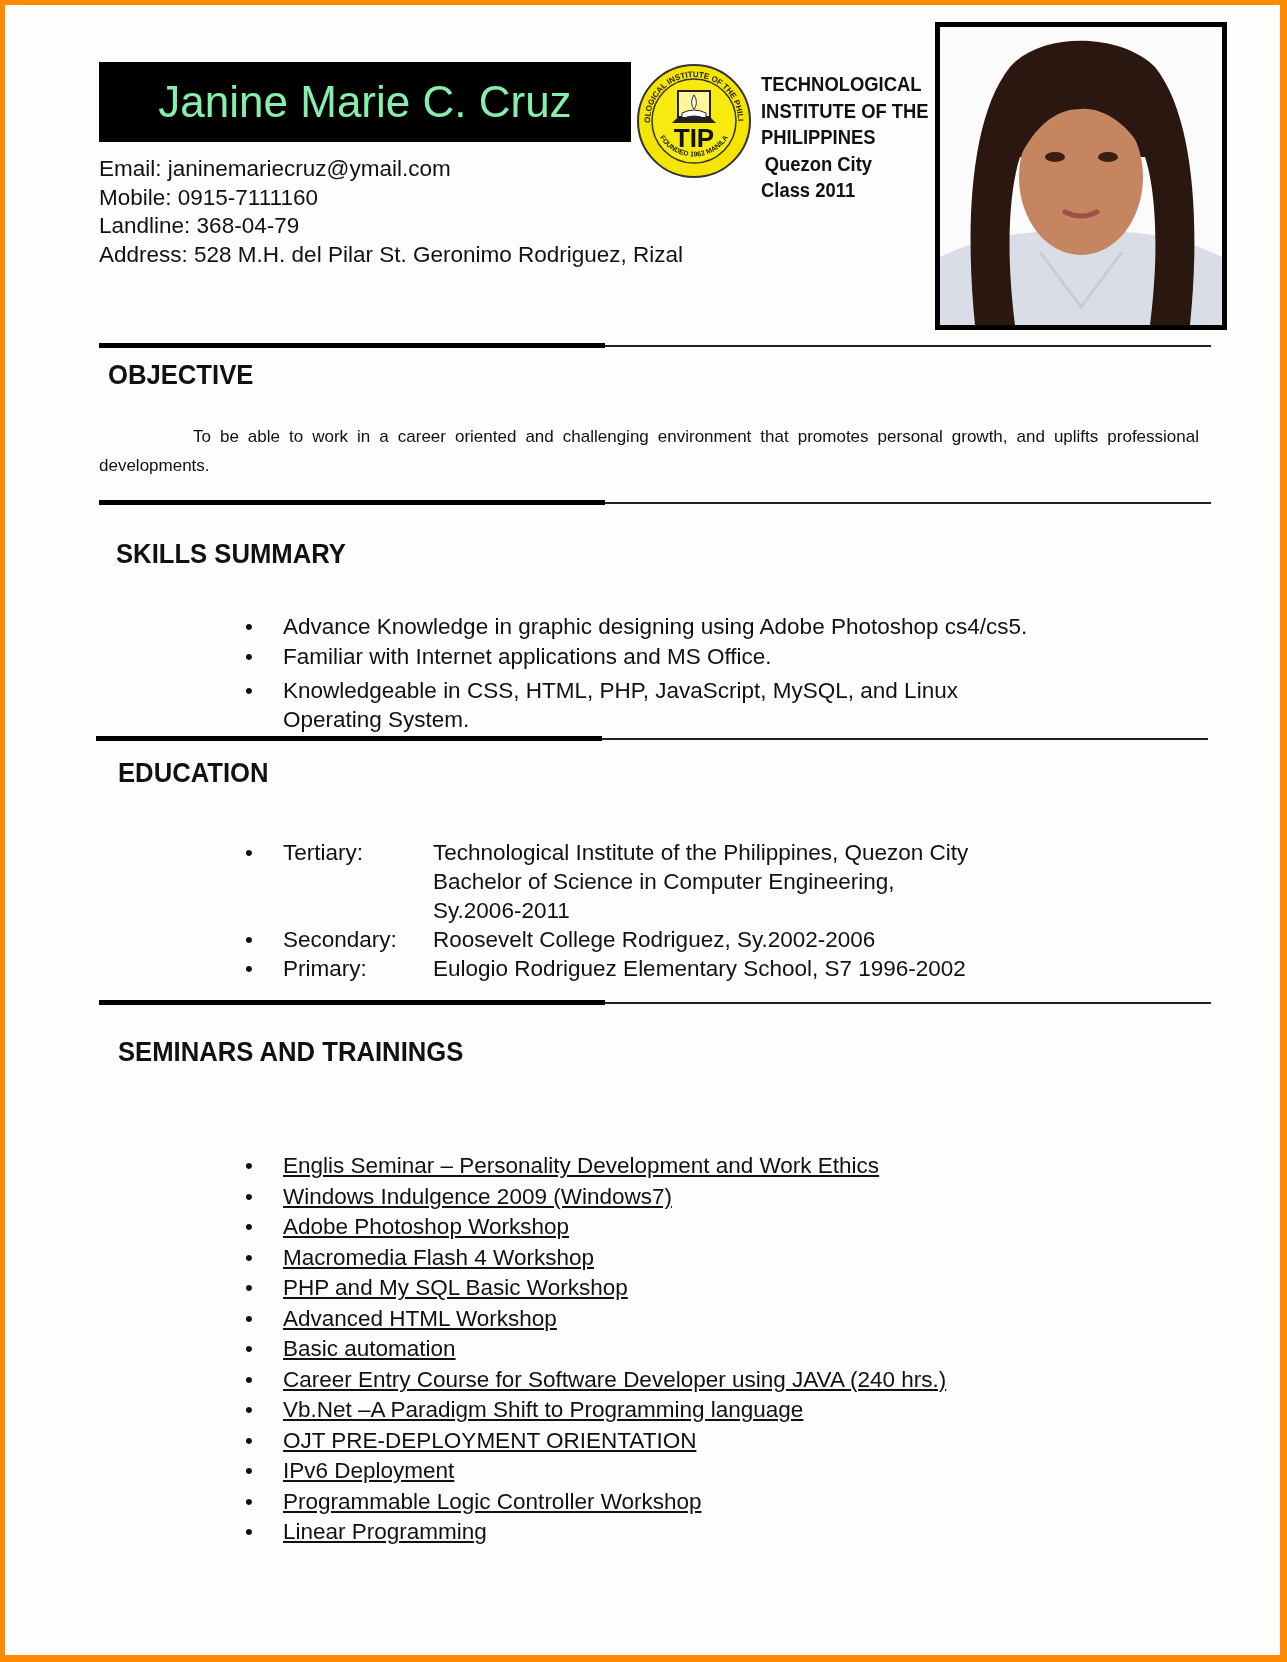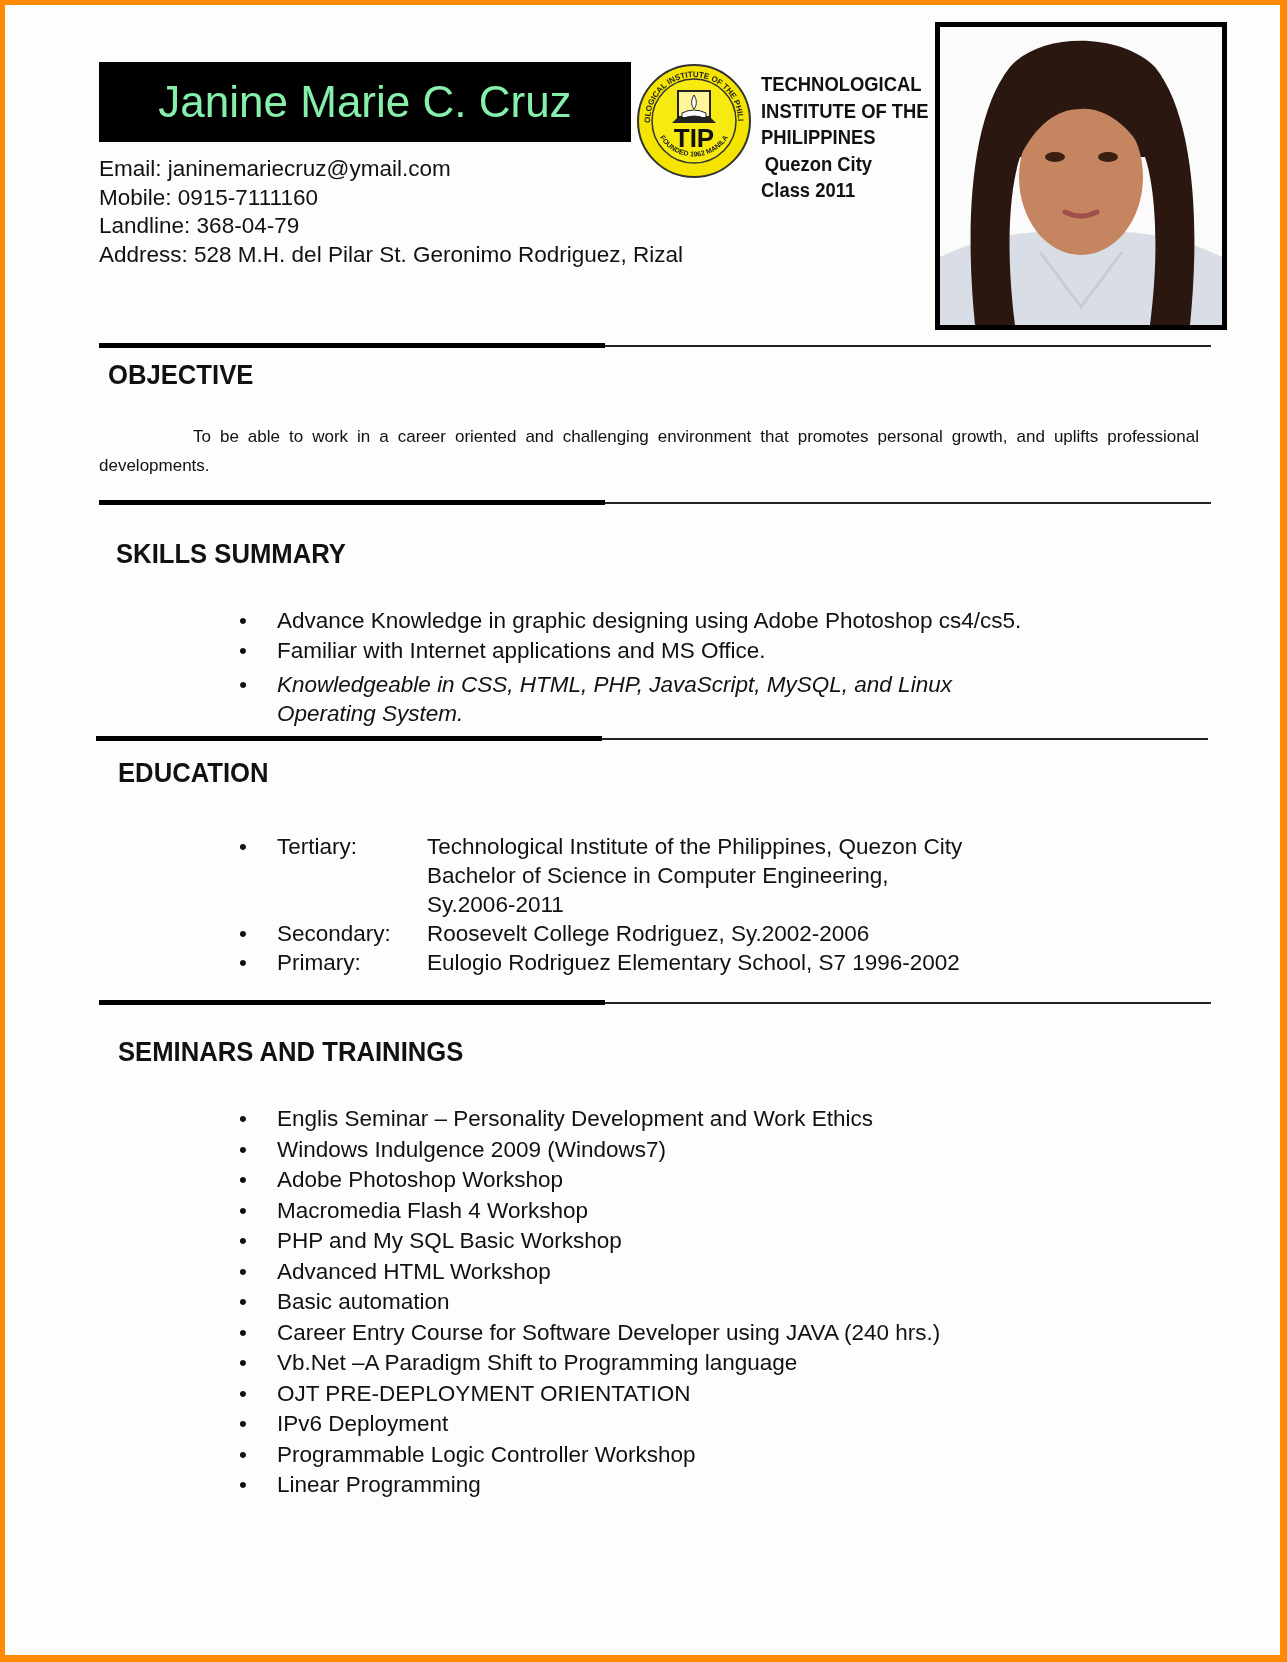--- a/index.html
+++ b/index.html
@@ -24,29 +24,29 @@
           transform:scaleX(0.92); transform-origin:left top; }
   .inst .indent { padding-left:4px; }
   .photo { left:930px; top:17px; width:282px; height:298px; border:5px solid #000;
            overflow:hidden; background:#fff; }
   .rule { left:94px; width:1112px; height:6px; }
   .rule .thick { position:absolute; left:0; top:0; width:506px; height:5px; background:#000; }
   .rule .thin { position:absolute; left:506px; top:2px; right:0; height:2px; background:#222; }
   .heading { font-size:27px; font-weight:bold; transform:scaleX(0.95); transform-origin:left top; }
   .objective { left:94px; top:418px; width:1100px; font-size:17px; line-height:28.5px;
                text-align:justify; text-indent:94px; }
-  ul.bul { list-style:none; margin:4px; padding:0; }
+  ul.bul { list-style:none; margin:10px; padding:0; }
   ul.bul li { position:relative; padding-left:38px; font-size:22.5px; }
   ul.bul li::before { content:"•"; position:absolute; left:0; top:0; }
   .skills { left:230px; top:597px; width:900px; line-height:29.5px; }
-  .skills li.gap { margin-top:6px; line-height:28.5px;font-style:italic; }
+  .skills li.gap { margin-top:6px; line-height:28.5px; }
   .edu { left:230px; top:823px; width:900px; line-height:29px; }
   .edu .lbl { display:inline-block; width:150px; font-weight:normal; vertical-align:top; }
   .edu .val { display:inline-block; vertical-align:top; width:660px; }
-  .sem { left:230px; top:1095px; width:900px; line-height:30.5px; }
+  .sem { left:230px; top:1136px; width:900px; line-height:30.5px;text-decoration:underline; }
 </style>
 </head>
 <body>
 
 <div class="page">
 
   <div class="abs name-box">
     <span>Janine Marie C. Cruz</span>
   </div>
 

